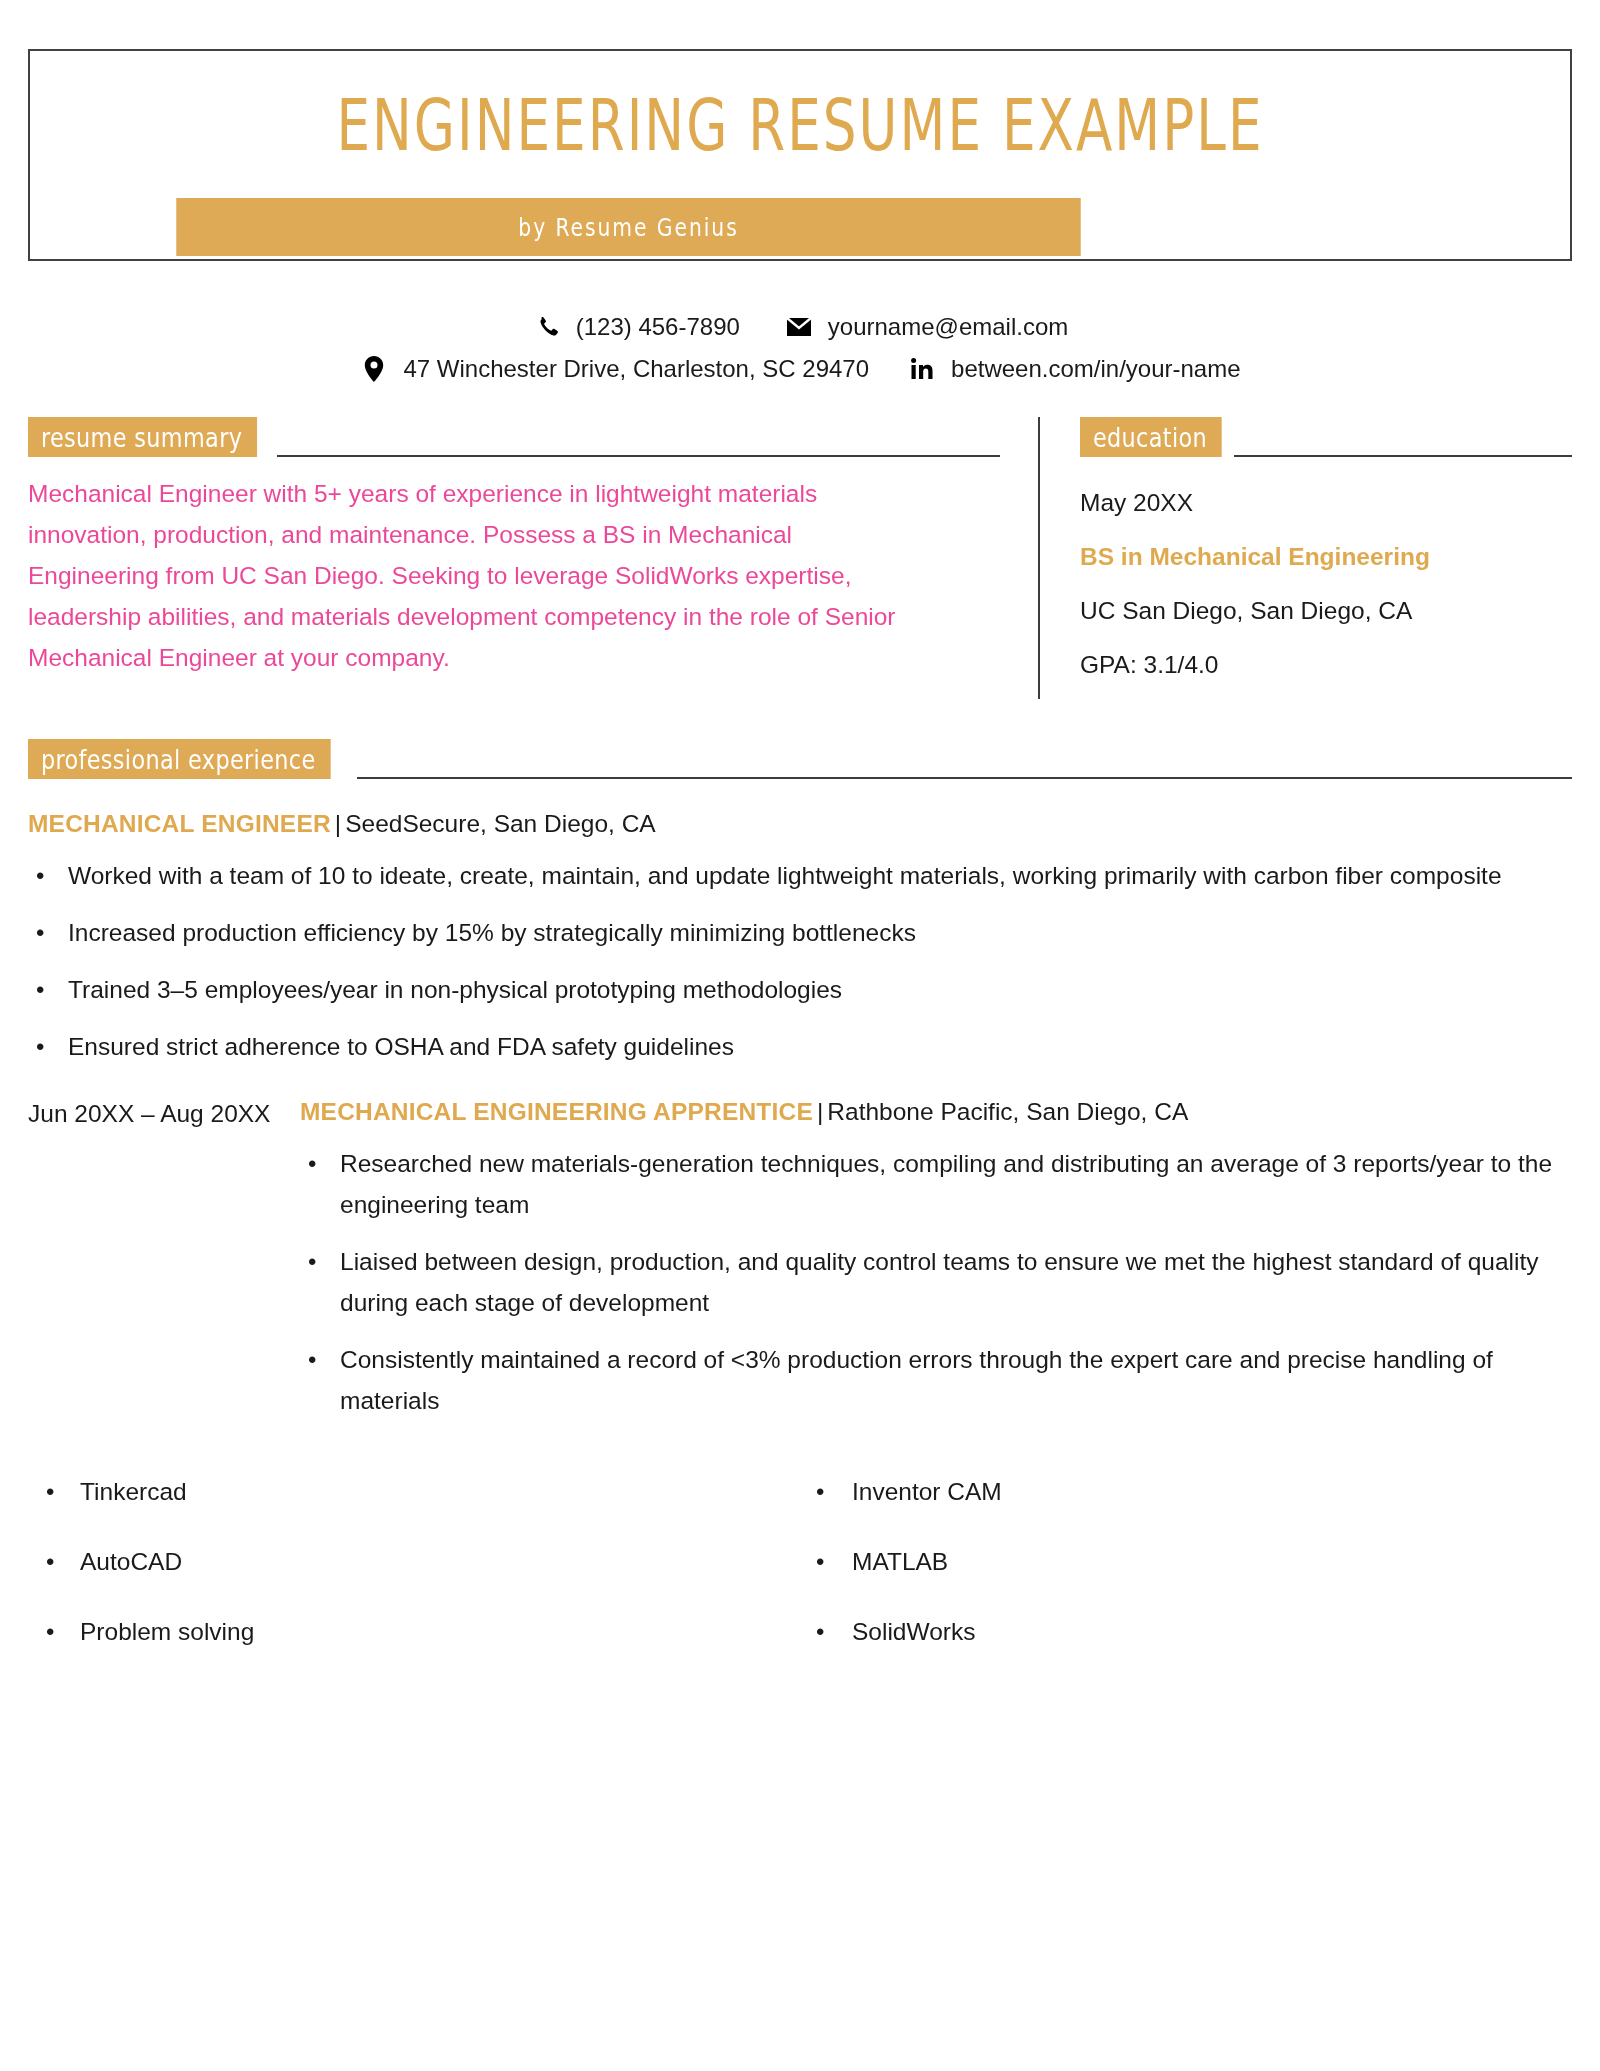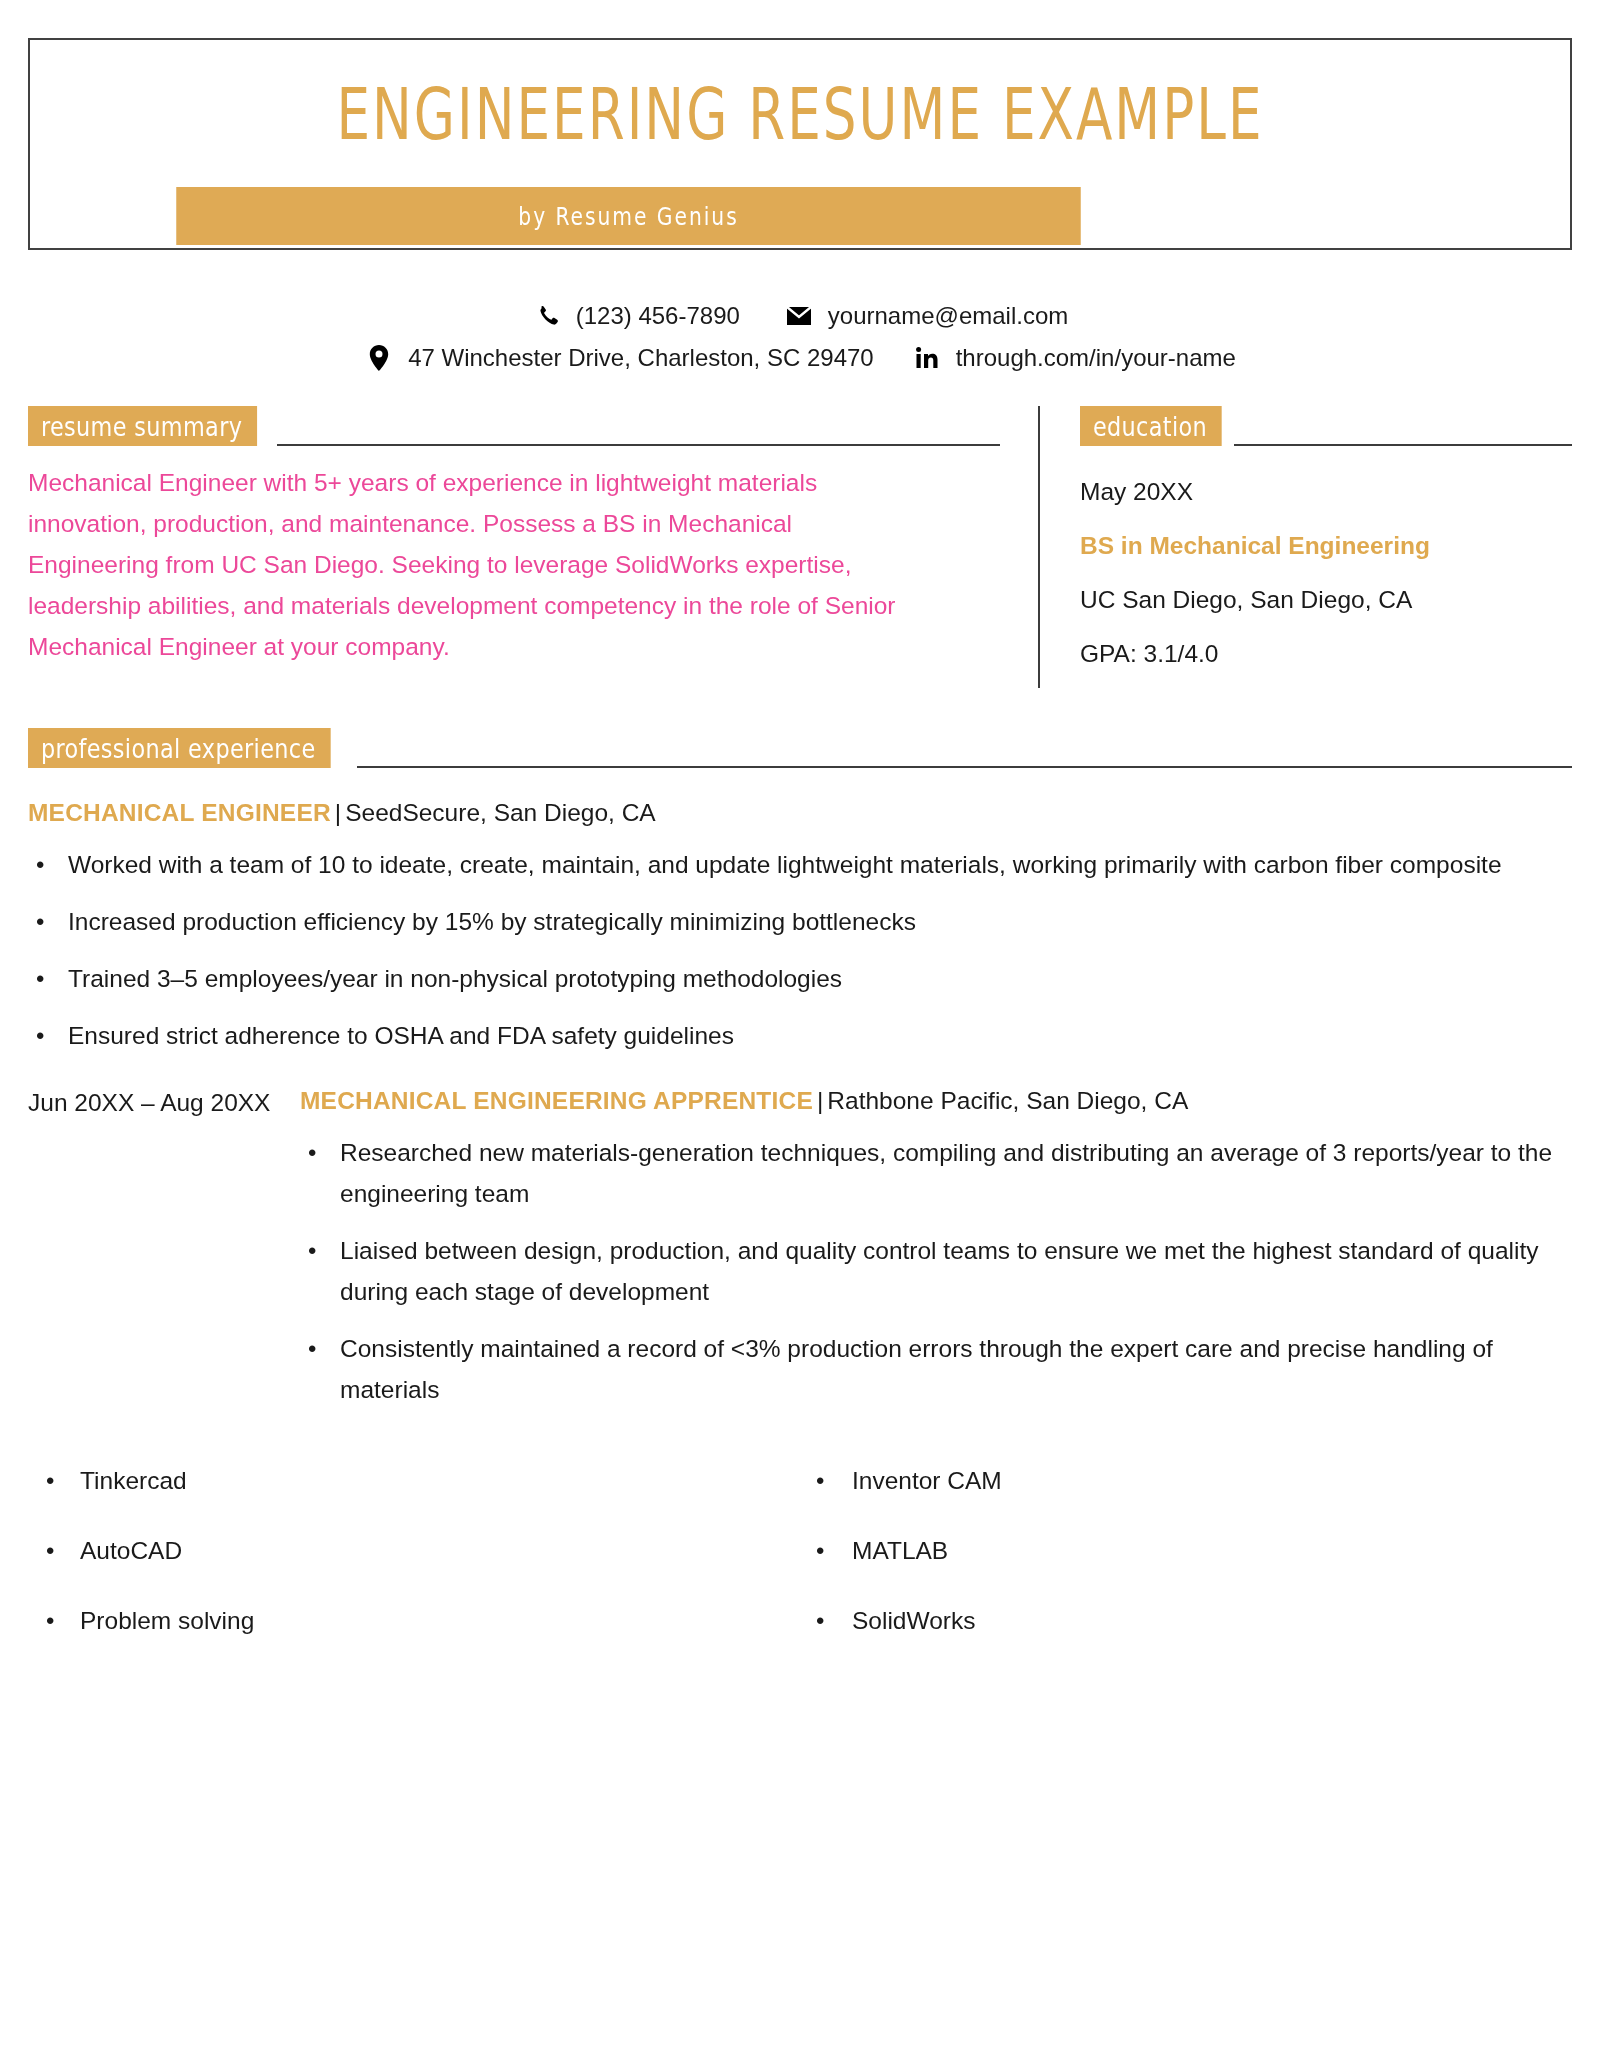--- a/index.html
+++ b/index.html
@@ -19,21 +19,21 @@
   .page {
     position: relative;
     width: 1600px;
     height: 2071px;
     box-sizing: border-box;
   }
 
   
   .header-wrap {
     position: relative;
-    margin: 2px 28px;
+    margin: 13px 28px;
     padding-top: 36px;
   }
   .title-box {
     border: 2px solid #414141;
     height: 212px;
     box-sizing: border-box;
     position: relative;
   }
   .doc-title {
     position: absolute;
@@ -296,21 +296,21 @@
       </div>
       <span class="gap-md"></span>
       <div class="contact-item">
         <span class="ci-icon">
           <svg width="24" height="24" viewBox="0 0 24 24" fill="#000">
             <rect x="1.5" y="8" width="4.2" height="14"></rect>
             <circle cx="3.6" cy="3.6" r="2.5"></circle>
             <path d="M9 8h4v2c.7-1.3 2.2-2.3 4.2-2.3 3.3 0 5.3 2 5.3 5.8V22h-4.2v-7.4c0-2-.8-3.1-2.4-3.1-1.7 0-2.7 1.2-2.7 3.1V22H9z"></path>
           </svg>
         </span>
-        <span class="ci-text">through.com/in/your-name</span>
+        <span class="ci-text">between.com/in/your-name</span>
       </div>
     </div>
 
   </div>
 
   <div class="top-cols">
 
     <div class="col-left">
       <div class="section-head">
         <div class="section-badge">resume summary</div>

